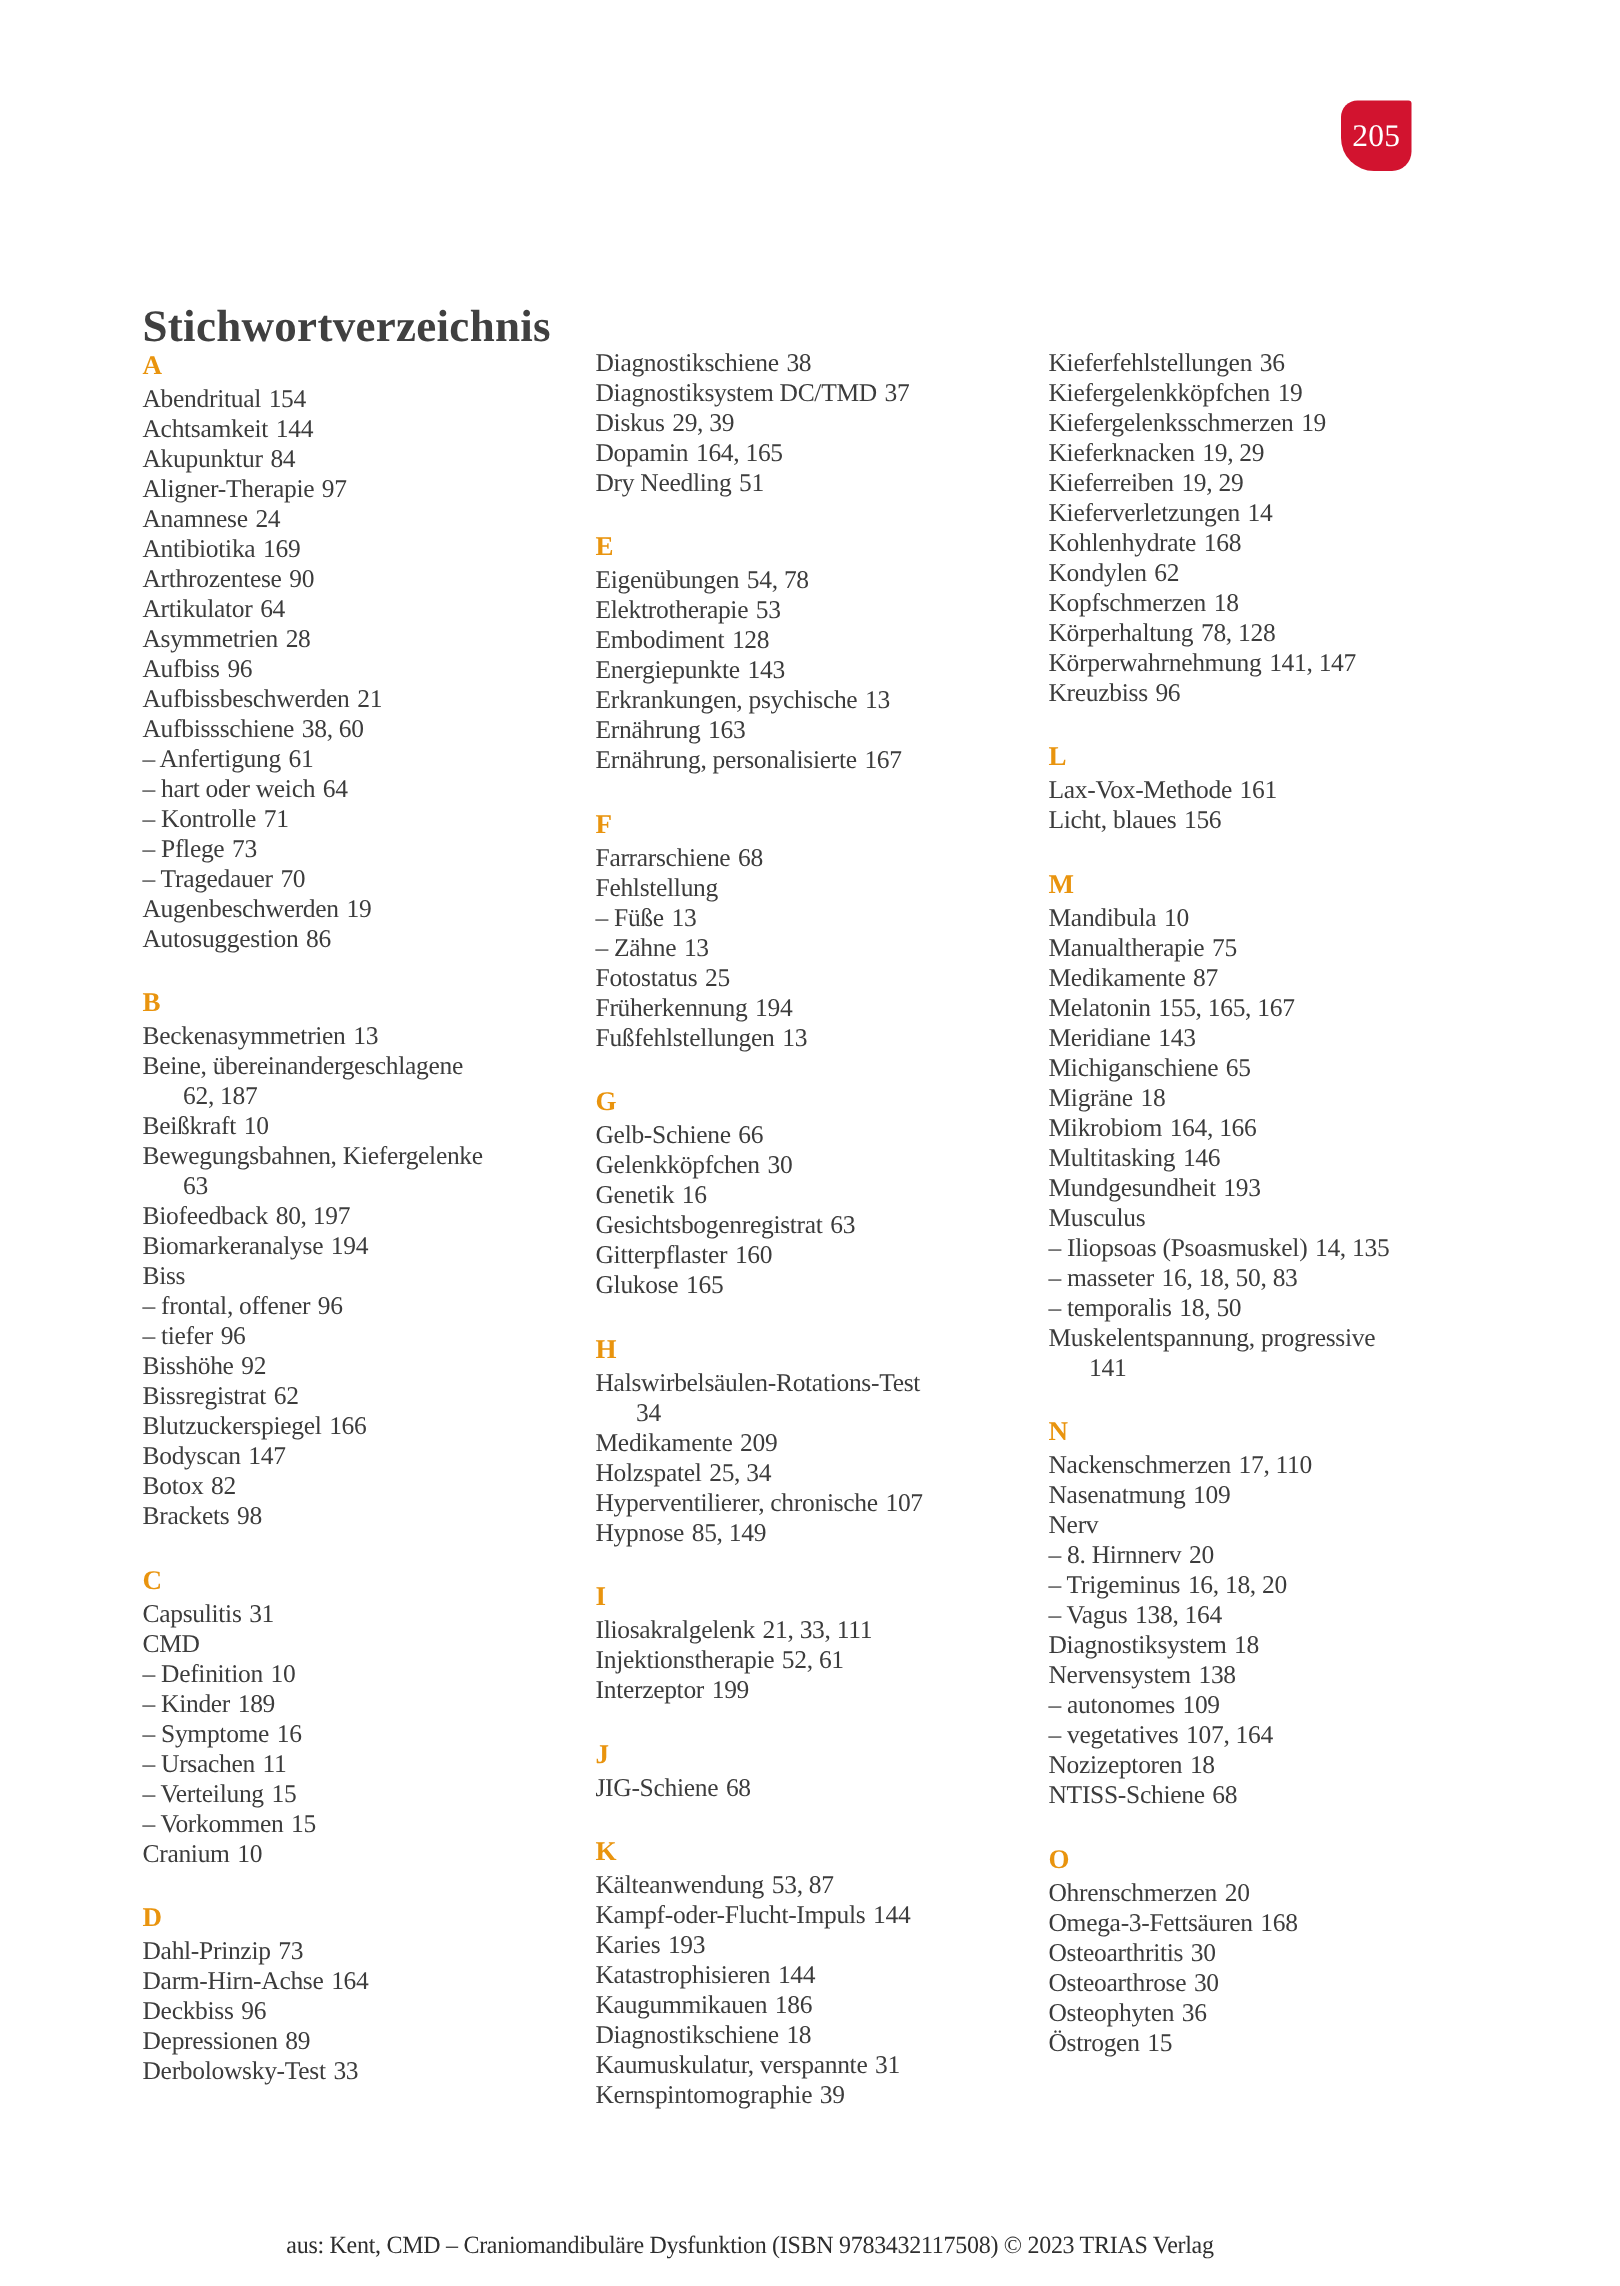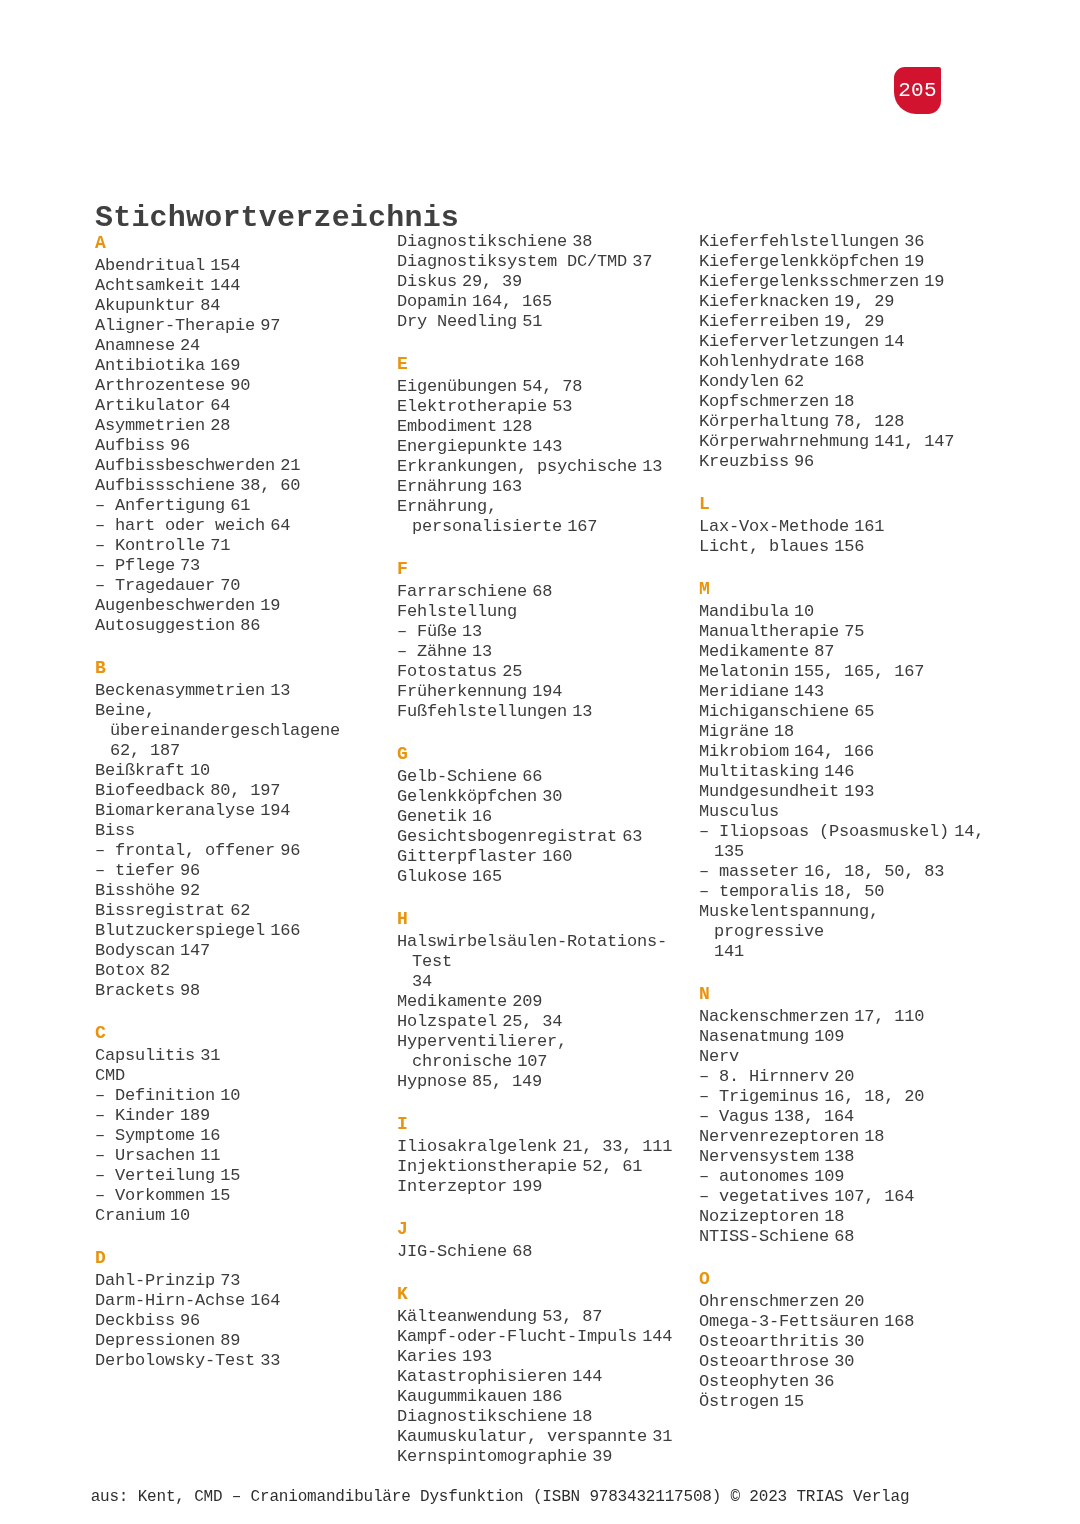--- a/index.html
+++ b/index.html
@@ -1,21 +1,21 @@
 <!DOCTYPE html>
 <html><head>
 <meta charset="utf-8">
 <style>
   html, body { margin: 0; padding: 0; background: #ffffff; }
   .page {
     position: relative;
     width: 1000px;
     height: 1524px;
     background: #ffffff;
-    font-family: Liberation Mono, monospace;
+    font-family: Liberation Serif, serif;
     color: #3c3c3c;
     overflow: hidden;
   }
   .badge {
     position: absolute;
     top: 67px;
     right: 59px;
     width: 47px;
     height: 47px;
     background: #d2132f;
@@ -53,21 +53,21 @@
   }
   .section:not(:first-child) { margin-top: 21px; }
   .entry {
     font-size: 17px;
     line-height: 20px;
     letter-spacing: -0.2px;
     padding-left: 15px;
     text-indent: -15px;
   }
   .pages { margin-left: 0.3em; }
-  .pages.nogap { margin-left: 0; }
+  .pages.nogap { margin-left: 12px; }
   .footer {
     position: absolute;
     top: 1487px;
     left: 0;
     width: 100%;
     text-align: center;
     font-size: 16.5px;
     letter-spacing: -0.2px;
     color: #2e2e2e;
     transform: scaleX(0.97);
@@ -103,20 +103,21 @@
           <div class="entry"><span>– Pflege</span><span class="pages">73</span></div>
           <div class="entry"><span>– Tragedauer</span><span class="pages">70</span></div>
           <div class="entry"><span>Augenbeschwerden</span><span class="pages">19</span></div>
           <div class="entry"><span>Autosuggestion</span><span class="pages">86</span></div>
         </div>
         <div class="section">
           <div class="letter">B</div>
           <div class="entry"><span>Beckenasymmetrien</span><span class="pages">13</span></div>
           <div class="entry"><span>Beine, übereinandergeschlagene</span><br><span class="pages nogap">62, 187</span></div>
           <div class="entry"><span>Beißkraft</span><span class="pages">10</span></div>
+          <div class="entry"><span>Bewegungsbahnen, Kiefergelenke</span><br><span class="pages nogap">63</span></div>
           <div class="entry"><span>Biofeedback</span><span class="pages">80, 197</span></div>
           <div class="entry"><span>Biomarkeranalyse</span><span class="pages">194</span></div>
           <div class="entry"><span>Biss</span></div>
           <div class="entry"><span>– frontal, offener</span><span class="pages">96</span></div>
           <div class="entry"><span>– tiefer</span><span class="pages">96</span></div>
           <div class="entry"><span>Bisshöhe</span><span class="pages">92</span></div>
           <div class="entry"><span>Bissregistrat</span><span class="pages">62</span></div>
           <div class="entry"><span>Blutzuckerspiegel</span><span class="pages">166</span></div>
           <div class="entry"><span>Bodyscan</span><span class="pages">147</span></div>
           <div class="entry"><span>Botox</span><span class="pages">82</span></div>
@@ -249,21 +250,21 @@
           <div class="entry"><span>Muskelentspannung, progressive</span><br><span class="pages nogap">141</span></div>
         </div>
         <div class="section">
           <div class="letter">N</div>
           <div class="entry"><span>Nackenschmerzen</span><span class="pages">17, 110</span></div>
           <div class="entry"><span>Nasenatmung</span><span class="pages">109</span></div>
           <div class="entry"><span>Nerv</span></div>
           <div class="entry"><span>– 8. Hirnnerv</span><span class="pages">20</span></div>
           <div class="entry"><span>– Trigeminus</span><span class="pages">16, 18, 20</span></div>
           <div class="entry"><span>– Vagus</span><span class="pages">138, 164</span></div>
-          <div class="entry"><span>Nervenrezeptoren</span><span class="pages">18</span></div>
+          <div class="entry"><span>Diagnostiksystem</span><span class="pages">18</span></div>
           <div class="entry"><span>Nervensystem</span><span class="pages">138</span></div>
           <div class="entry"><span>– autonomes</span><span class="pages">109</span></div>
           <div class="entry"><span>– vegetatives</span><span class="pages">107, 164</span></div>
           <div class="entry"><span>Nozizeptoren</span><span class="pages">18</span></div>
           <div class="entry"><span>NTISS-Schiene</span><span class="pages">68</span></div>
         </div>
         <div class="section">
           <div class="letter">O</div>
           <div class="entry"><span>Ohrenschmerzen</span><span class="pages">20</span></div>
           <div class="entry"><span>Omega-3-Fettsäuren</span><span class="pages">168</span></div>

